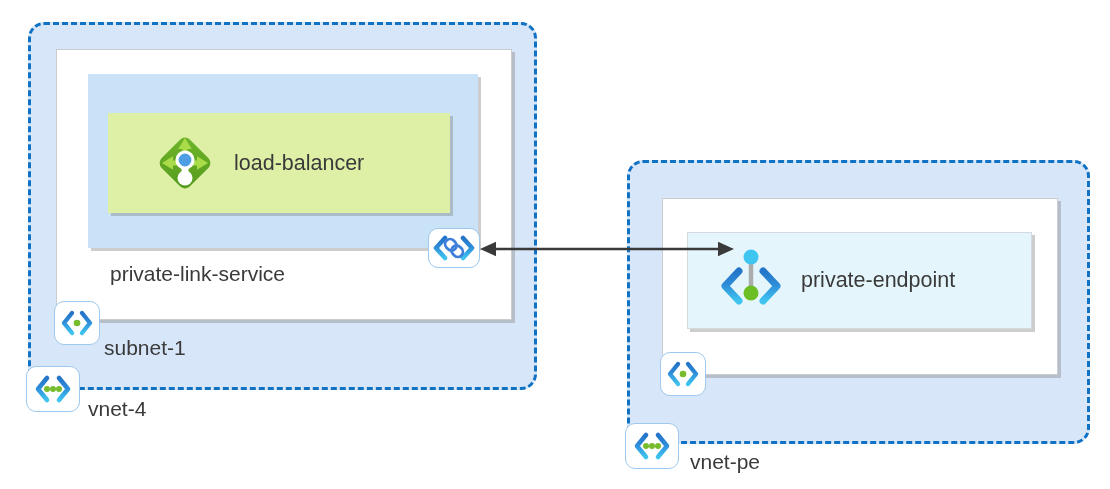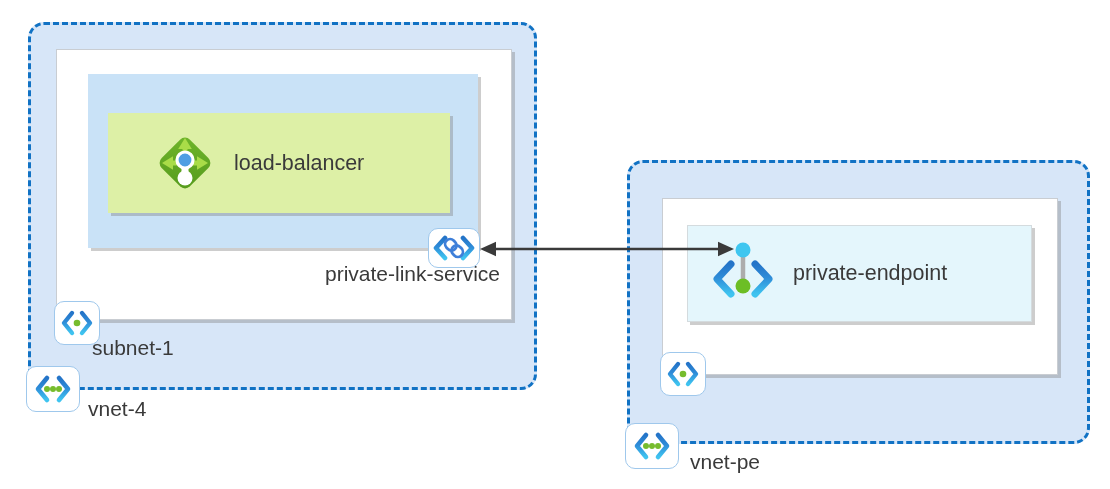--- a/index.html
+++ b/index.html
@@ -25,36 +25,36 @@
     border: 1px solid #C9CDD2;
     box-shadow: 3px 3px 0 rgba(130,130,130,0.40);
   }
   .node {
     position: absolute;
     display: flex;
     align-items: center;
     box-shadow: 3px 3px 0 rgba(130,130,130,0.40);
   }
   #lb-box   { left:108px; top:102px; width:342px; height:100px; background:#DDF0A6; padding-left:44px; gap:16px;margin-top:11px; }
-  #pe-box   { left:687px; top:225px; width:345px; height:97px; background:#E4F6FC; border:1px solid #D4DBDE; padding-left:13px; gap:14px; }
+  #pe-box   { left:687px; top:232px; width:345px; height:97px; background:#E4F6FC; border:1px solid #D4DBDE; padding-left:21px; gap:14px; }
   #pls-box  { left:88px;  top:74px;  width:390px; height:174px; background:#C9E2F7; position:absolute; }
   #vnet-1   { left:28px;  top:22px;  width:509px; height:368px; }
   #subnet-1 { left:56px;  top:49px;  width:456px; height:271px; }
   #vnet-pe  { left:627px; top:160px; width:463px; height:284px; }
   #subnet-pe{ left:662px; top:198px; width:396px; height:177px; }
   .label {
     position: absolute;
     font-size: 21px;
     line-height: 24px;
     white-space: nowrap;
     color: #3A3A3A;
   }
   .node-label { font-size: 21.5px; color: #3A3A3A; }
-  #pls-label    { left:110px; top:262px; width:390px; text-align:right; }
-  #subnet1-label  { left:92px; top:336px; }
+  #pls-label    { left:110px; top:262px; width:390px; text-align:left; }
+  #subnet1-label  { left:104px; top:336px; }
   #vnet1-label    { left:88px;  top:397px; }
   #subnetpe-label { left:712px; top:389px; }
   #vnetpe-label   { left:690px; top:450px; }
   .chip {
     position: absolute;
     background: #ffffff;
     border: 1.5px solid #9FC8EC;
     border-radius: 10px;
     display: flex;
     align-items: center;

